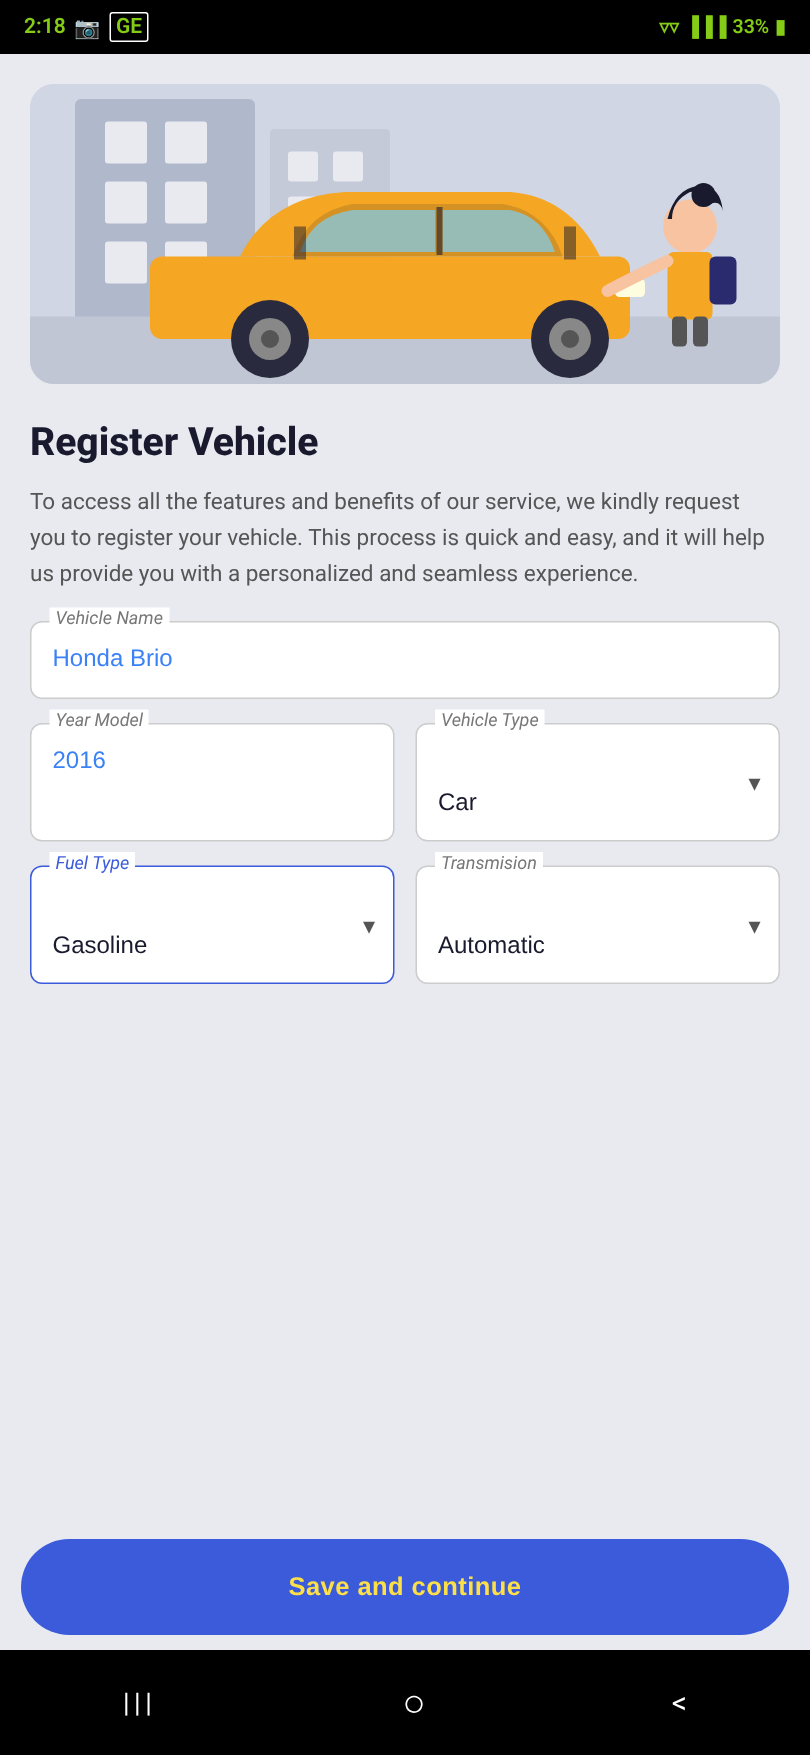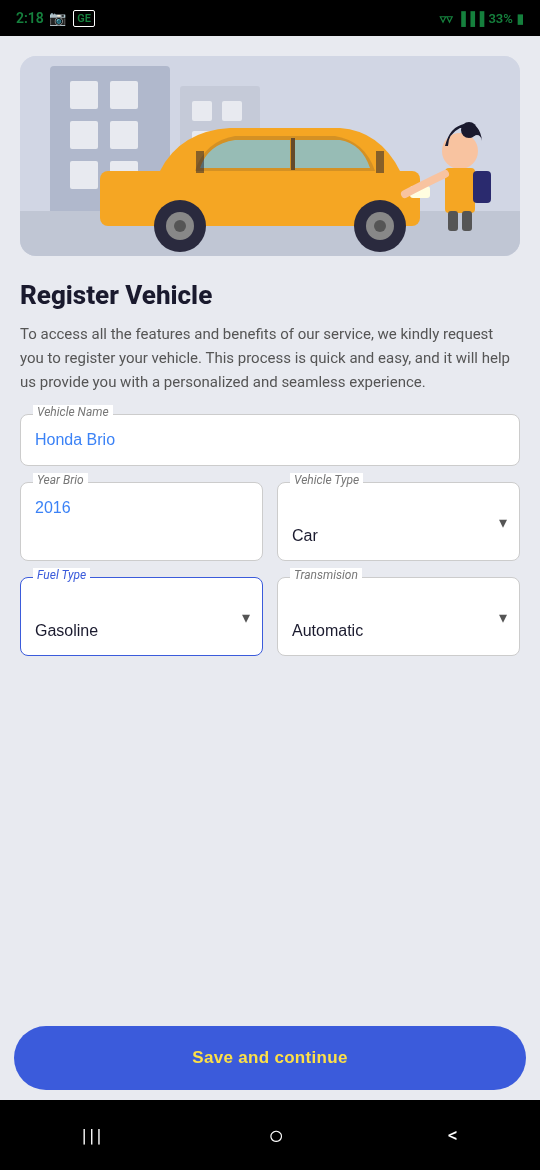--- a/index.html
+++ b/index.html
@@ -15,21 +15,21 @@
     }
 
     
     .status-bar {
       background: #000;
       height: 36px;
       display: flex;
       align-items: center;
       justify-content: space-between;
       padding: 0 16px;
-      color: #15803d;
+      color: #84cc16;
       font-size: 14px;
       font-weight: 600;
     }
     .status-left { display: flex; align-items: center; gap: 6px; }
     .status-right { display: flex; align-items: center; gap: 4px; font-size: 13px; }
 
     
     .main-content {
       background: #e8eaf0;
       padding: 0 20px;
@@ -189,21 +189,21 @@
       justify-content: center;
     }
   </style>
 </head>
 <body>
 
 <div class="status-bar">
   <div class="status-left">
     <span>2:18</span>
     <span>📷</span>
-    <span style="font-size:11px; border:1px solid #fff; padding:1px 3px; border-radius:2px;">GE</span>
+    <span style="font-size:14px; border:1px solid #fff; padding:1px 3px; border-radius:2px;">GE</span>
   </div>
   <div class="status-right">
     <span>▿▿</span>
     <span>▐▐▐</span>
     <span>33%</span>
     <span>▮</span>
   </div>
 </div>
 
 <div class="main-content">
@@ -278,21 +278,21 @@
 
   <div class="form-section">
 
     <div class="input-group">
       <span class="input-label">Vehicle Name</span>
       <input class="input-field" type="text" value="Honda Brio" style="">
     </div>
 
     <div class="row-inputs">
       <div class="input-group">
-        <span class="input-label">Year Brio</span>
+        <span class="input-label">Year Model</span>
         <input class="input-field" type="text" value="2016" style="">
       </div>
       <div class="input-group" style="position:relative;">
         <span class="input-label">Vehicle Type</span>
         <select class="select-field">
           <option>Car</option>
           <option>SUV</option>
           <option>Truck</option>
           <option>Motorcycle</option>
         </select>

